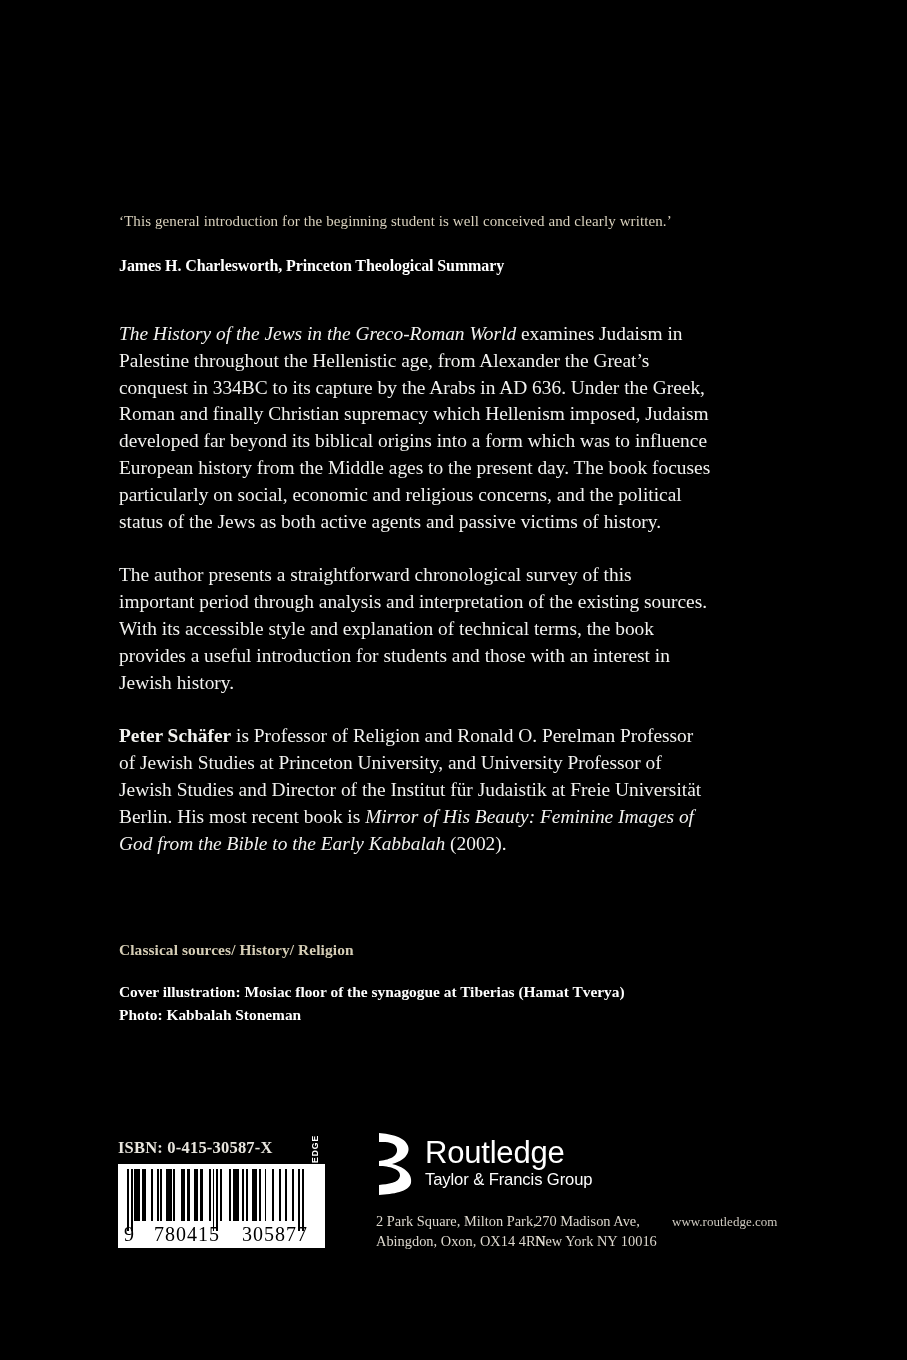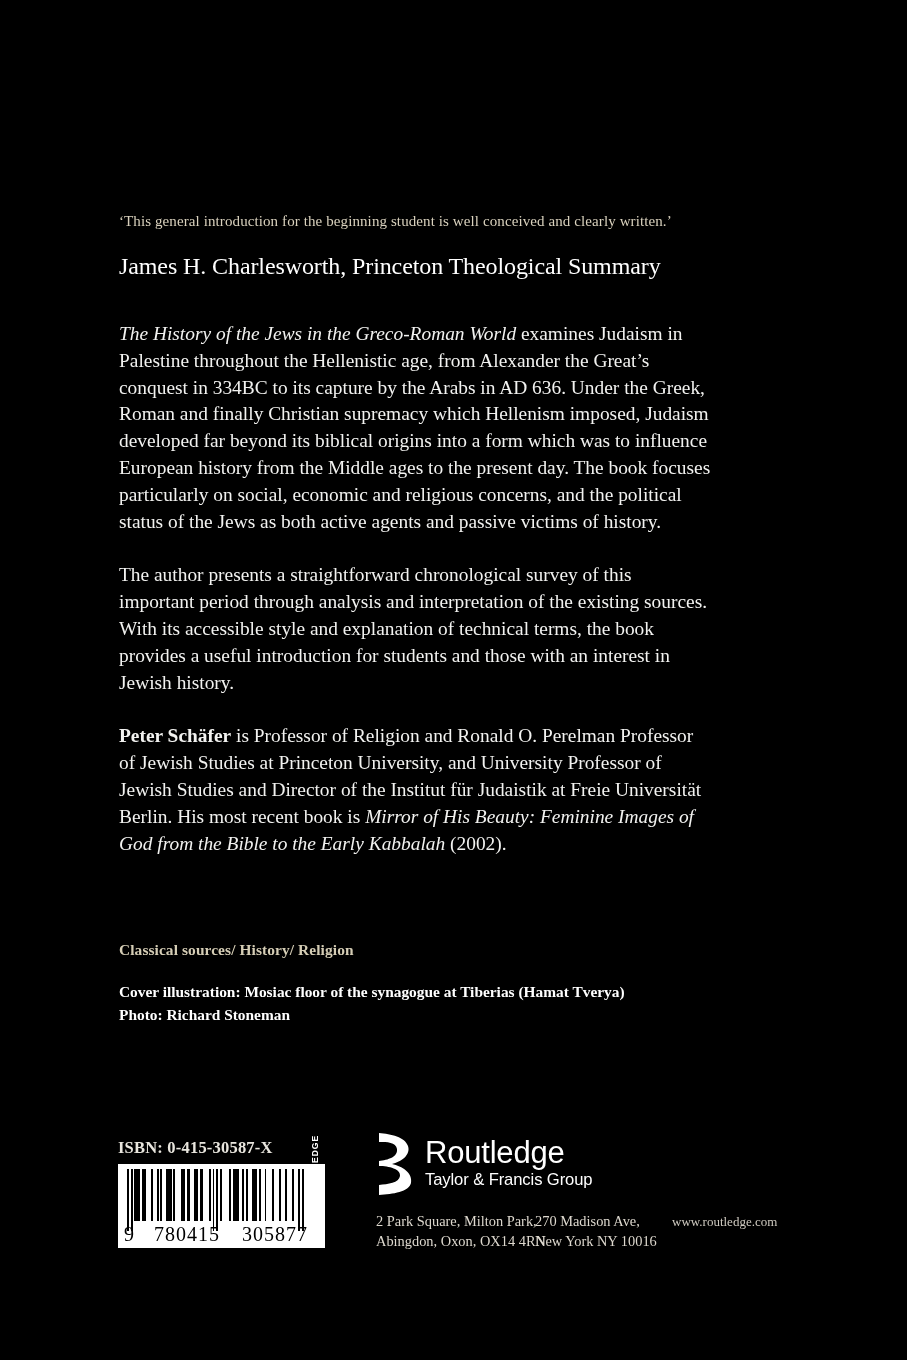--- a/index.html
+++ b/index.html
@@ -34,23 +34,23 @@
 
   .pull-quote {
     font-size: 15px;
     line-height: 30px;
     color: #d9d1bd;
     margin: 0 0 16px 0;
     letter-spacing: .1px;
   }
 
   .attribution {
-    font-size: 24px;
+    font-size: 16px;
     line-height: 28px;
-    font-weight: normal;
+    font-weight: bold;
     color: #ffffff;
     margin: 0 0 41px 0;
     letter-spacing: -0.1px;
   }
 
   .body-para {
     font-size: 19.4px;
     line-height: 26.8px;
     color: #f2f2f0;
     margin: 0 4px 24px 0;
@@ -239,21 +239,21 @@
     <p class="body-para para-gap-large">The author presents a straightforward chronological survey of this important period through analysis and interpretation of the existing sources. With its accessible style and explanation of technical terms, the book provides a useful introduction for students and those with an interest in Jewish history.</p>
 
     <p class="body-para bio"><span class="bold">Peter Schäfer</span><span> is Professor of Religion and Ronald O. Perelman Professor of Jewish Studies at Princeton University, and University Professor of Jewish Studies and Director of the Institut für Judaistik at Freie Universität Berlin. His most recent book is </span><em class="ital">Mirror of His Beauty: Feminine Images of God from the Bible to the Early Kabbalah</em><span> (2002).</span></p>
 
   </div>
 
   <div class="subject-line">Classical sources/ History/ Religion</div>
 
   <div class="credit-block">
     <div>Cover illustration: Mosiac floor of the synagogue at Tiberias (Hamat Tverya)</div>
-    <div>Photo: Richard Stoneman</div>
+    <div>Photo: Kabbalah Stoneman</div>
   </div>
 
   <div class="isbn-area">
     <div class="isbn-text">ISBN: 0-415-30587-X</div>
     <div class="barcode">
       <div class="bars" id="bars">
           <div class="bar guard" style="width: 1.86px;"></div>
           <div class="sp guard" style="width: 1.86px;"></div>
           <div class="bar guard" style="width: 1.86px;"></div>
           <div class="sp" style="width: 1.86px;"></div>

